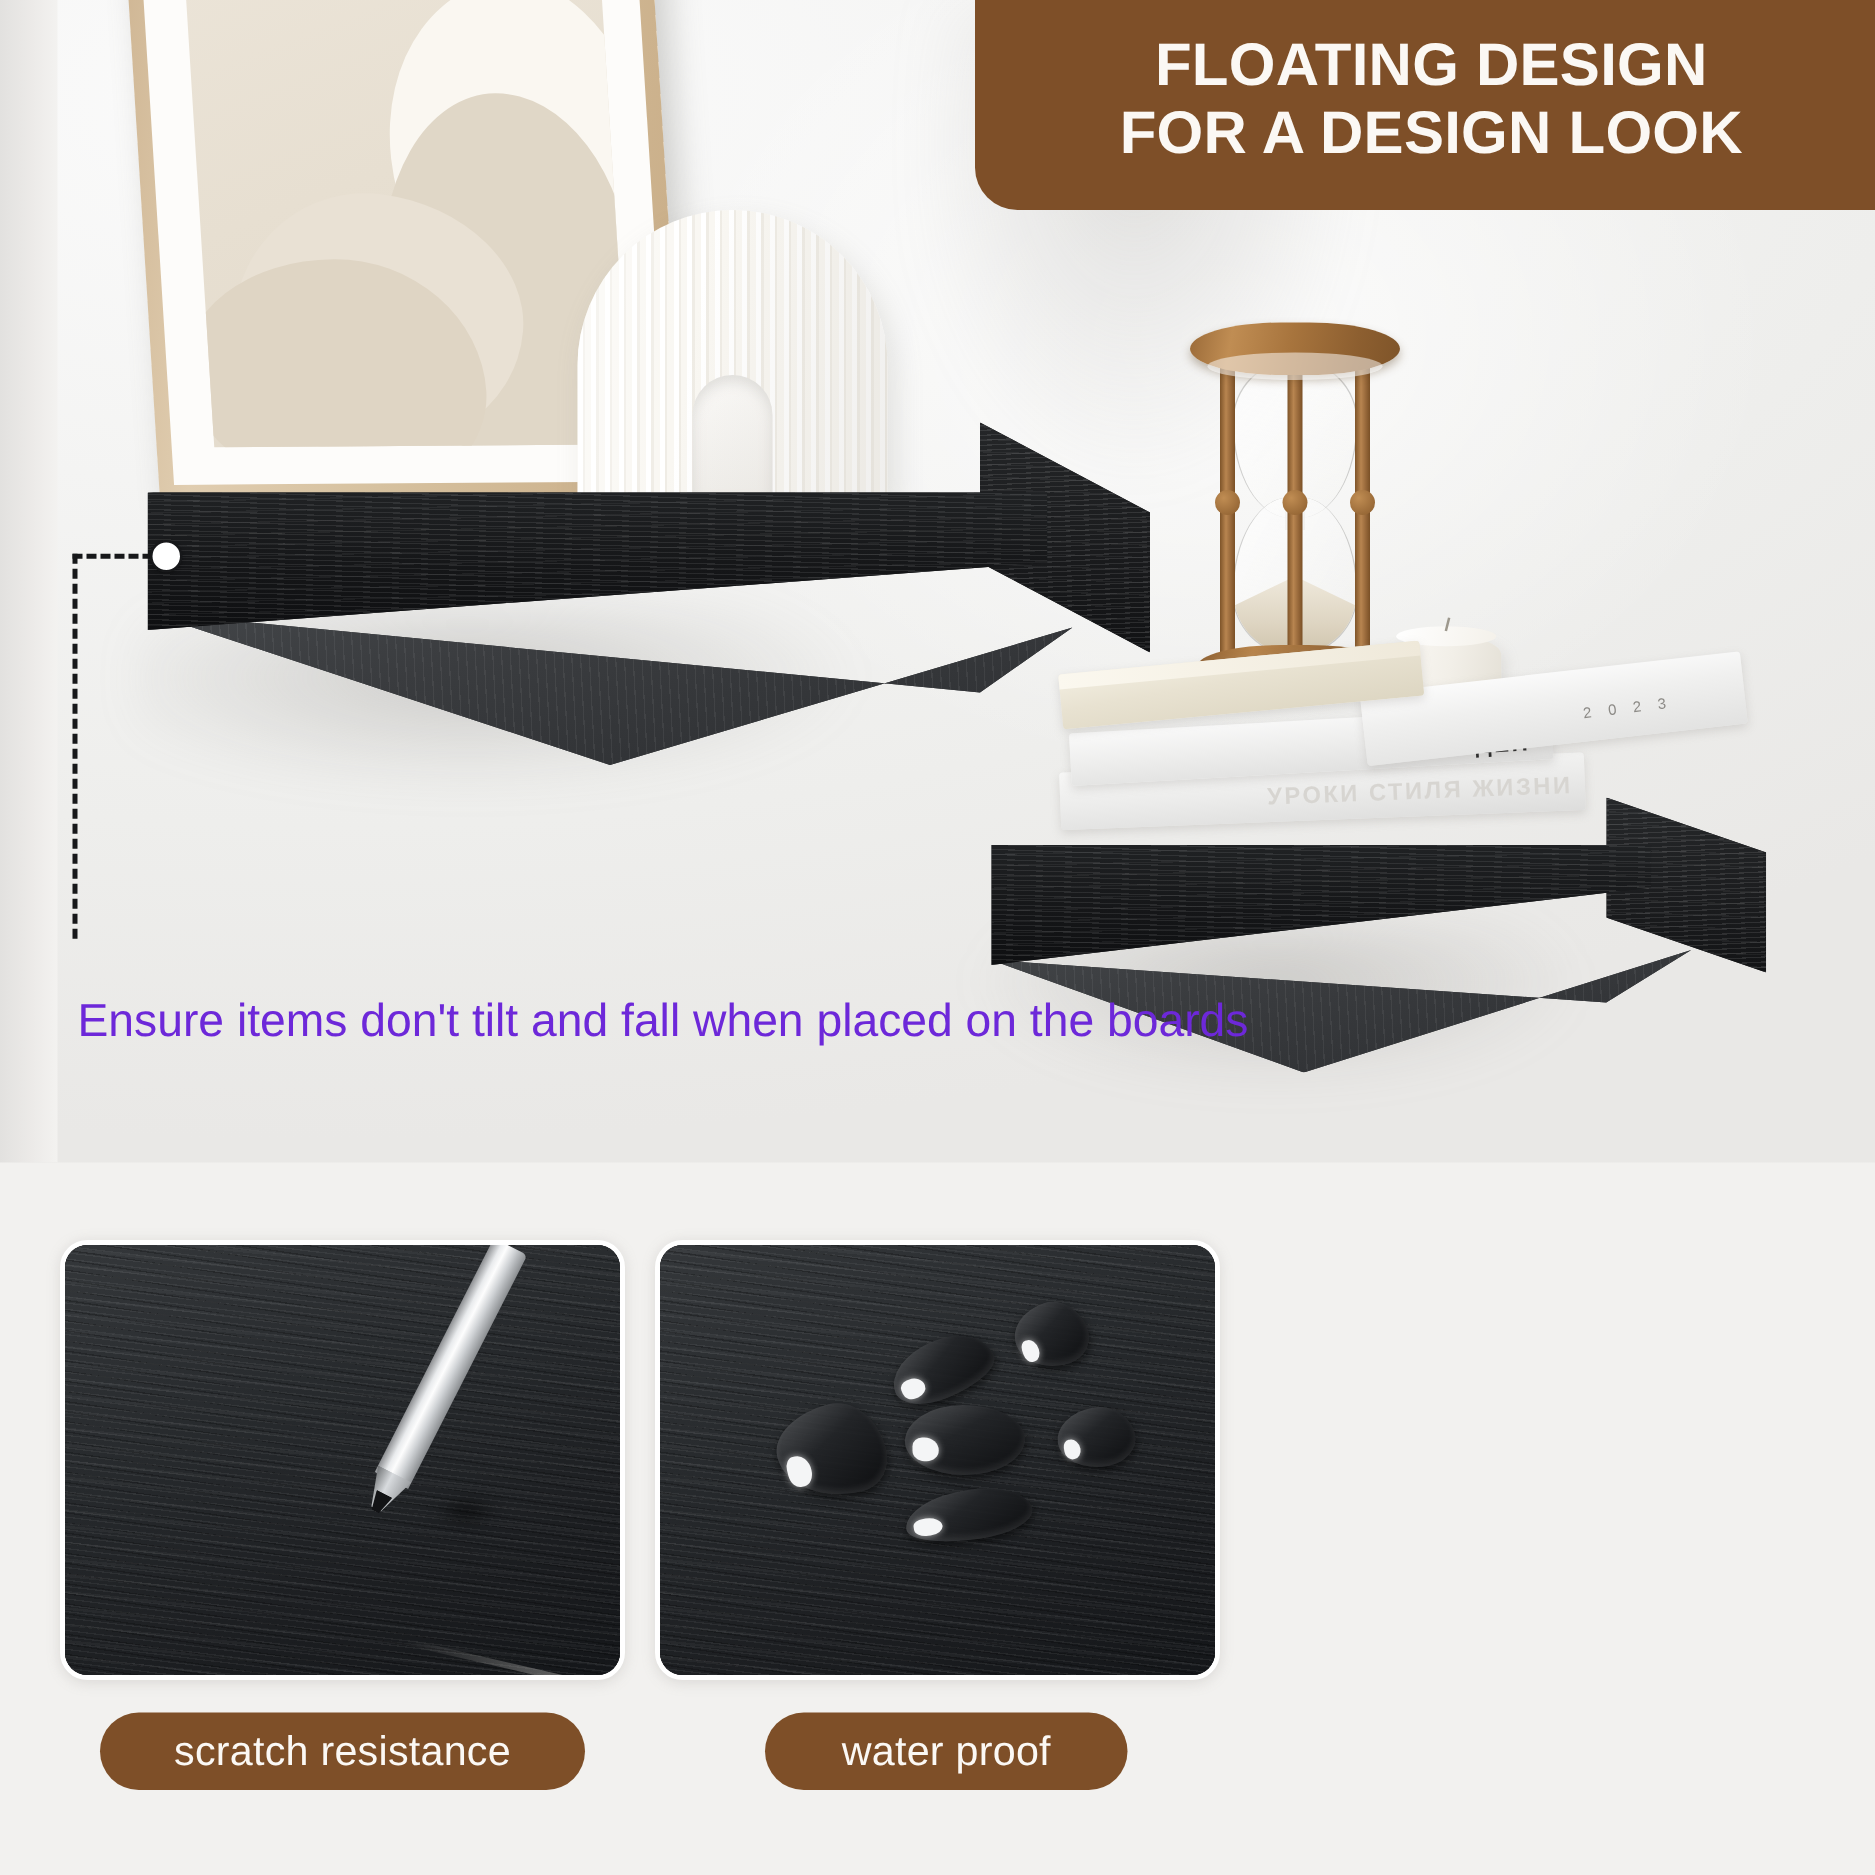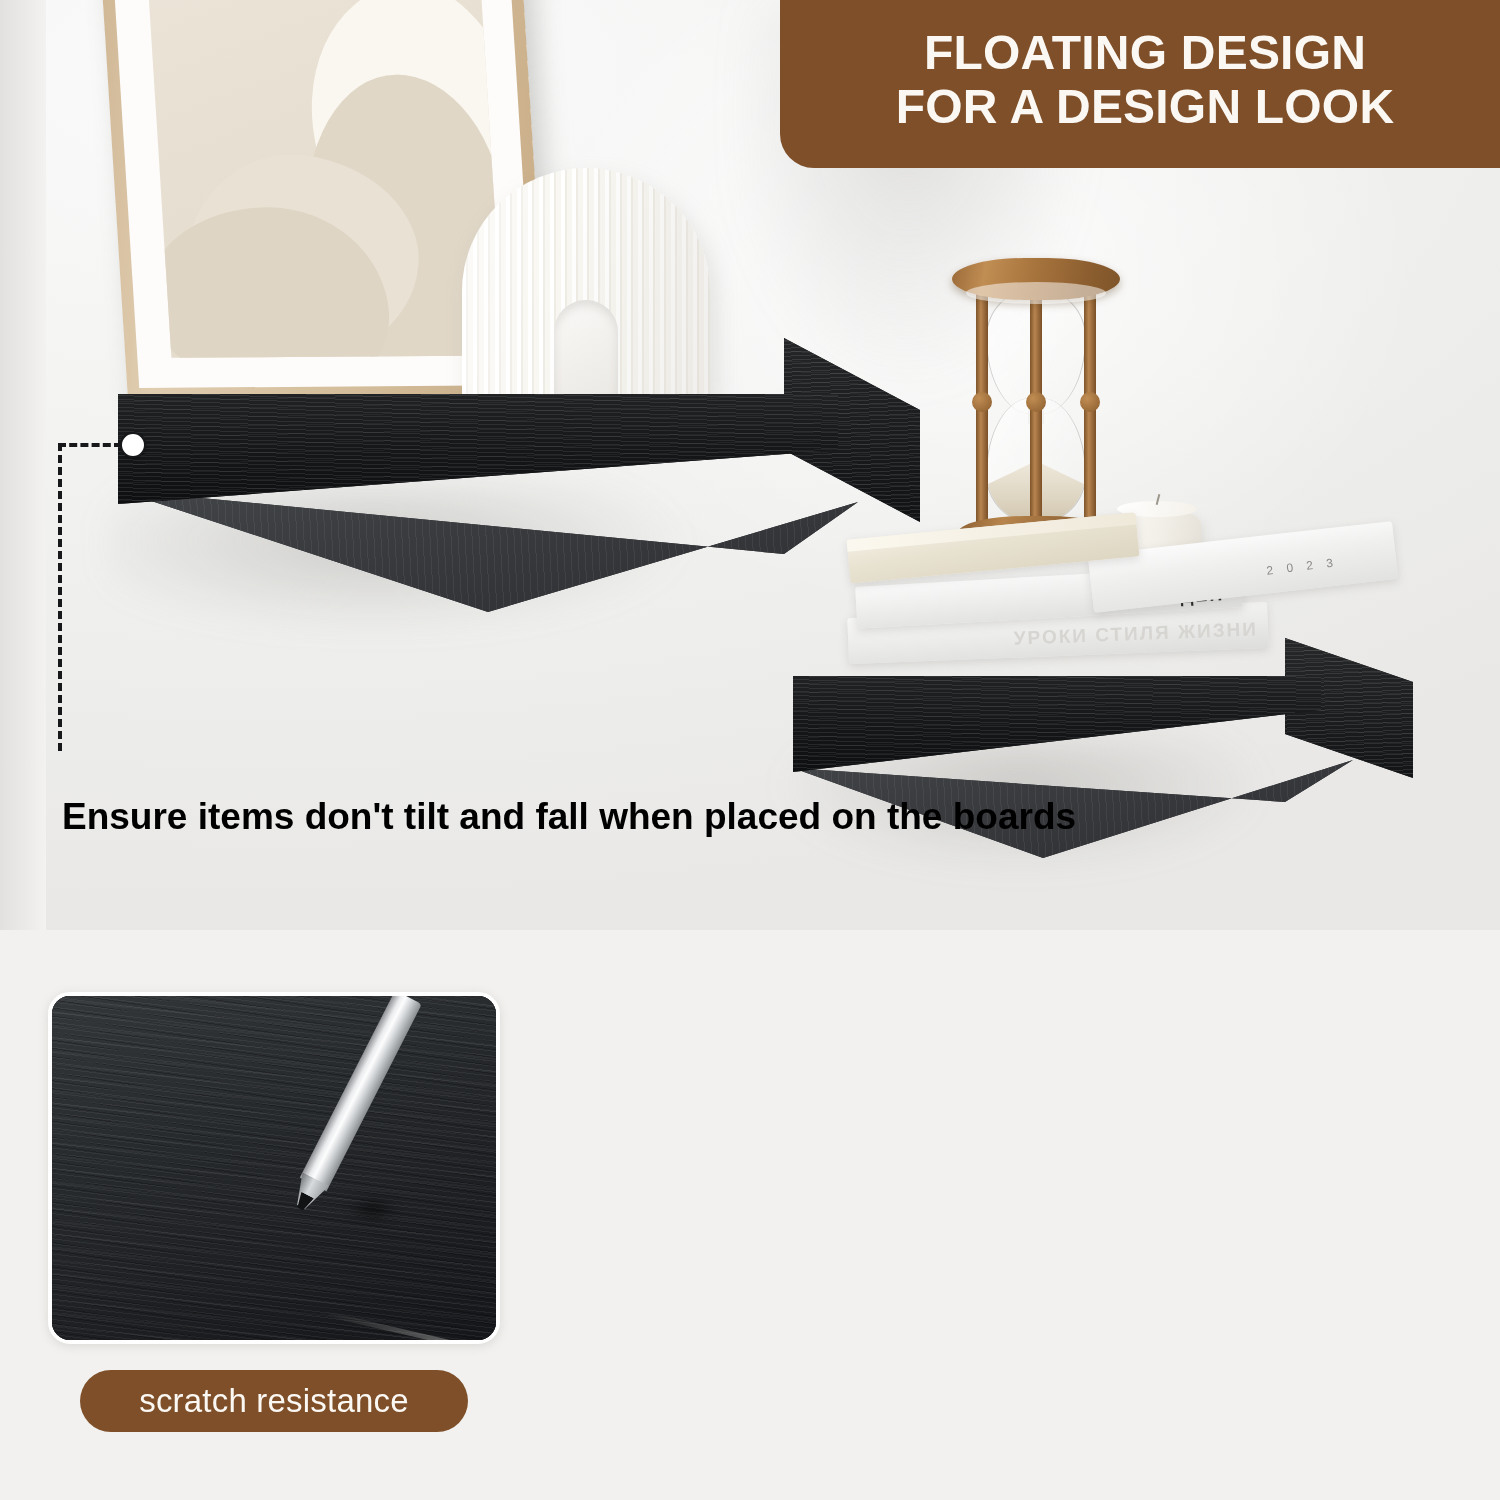--- a/index.html
+++ b/index.html
@@ -356,21 +356,21 @@
     letter-spacing:0.2px; text-align:center; white-space:nowrap;
   }
 
   
   #headline { position:absolute; left:62px; top:778px; width:1340px; z-index:15; }
   #headline .h1 {
     color:#8a5529; font-weight:700; font-size:48px;
     letter-spacing:.6px; line-height:1.05;
   }
   #headline .h2 {
-    color:#000000; font-weight:700; font-size:37px;
+    color:#6d28d9; font-weight:400; font-size:37px;
     margin-top:18px; letter-spacing:0px; line-height:1.12;
   }
 
   
   #features {
     position:absolute; left:0; top:992px; width:1500px; height:508px;
   }
   .feat { position:absolute; top:0; width:436px; }
   .feat.f1 { left:48px; }
   .feat.f2 { left:524px; }
@@ -681,14 +681,28 @@
         <div class="tool-tip"></div>
         <div class="tool-tip-dark"></div>
       </div>
       <div class="board-seam"></div>
     </div>
     <div class="pill p-a">
       <span>scratch resistance</span>
     </div>
   </div>
 
+  <div class="feat f2">
+    <div class="feat-img">
+      <div class="wood-dark"></div>
+      <div class="drop d1"></div>
+      <div class="drop d2"></div>
+      <div class="drop d3"></div>
+      <div class="drop d4"></div>
+      <div class="drop d5"></div>
+      <div class="drop d6"></div>
+    </div>
+    <div class="pill p-b">
+      <span>water proof</span>
+    </div>
+  </div>
 
 </div>
 
 </body></html>

